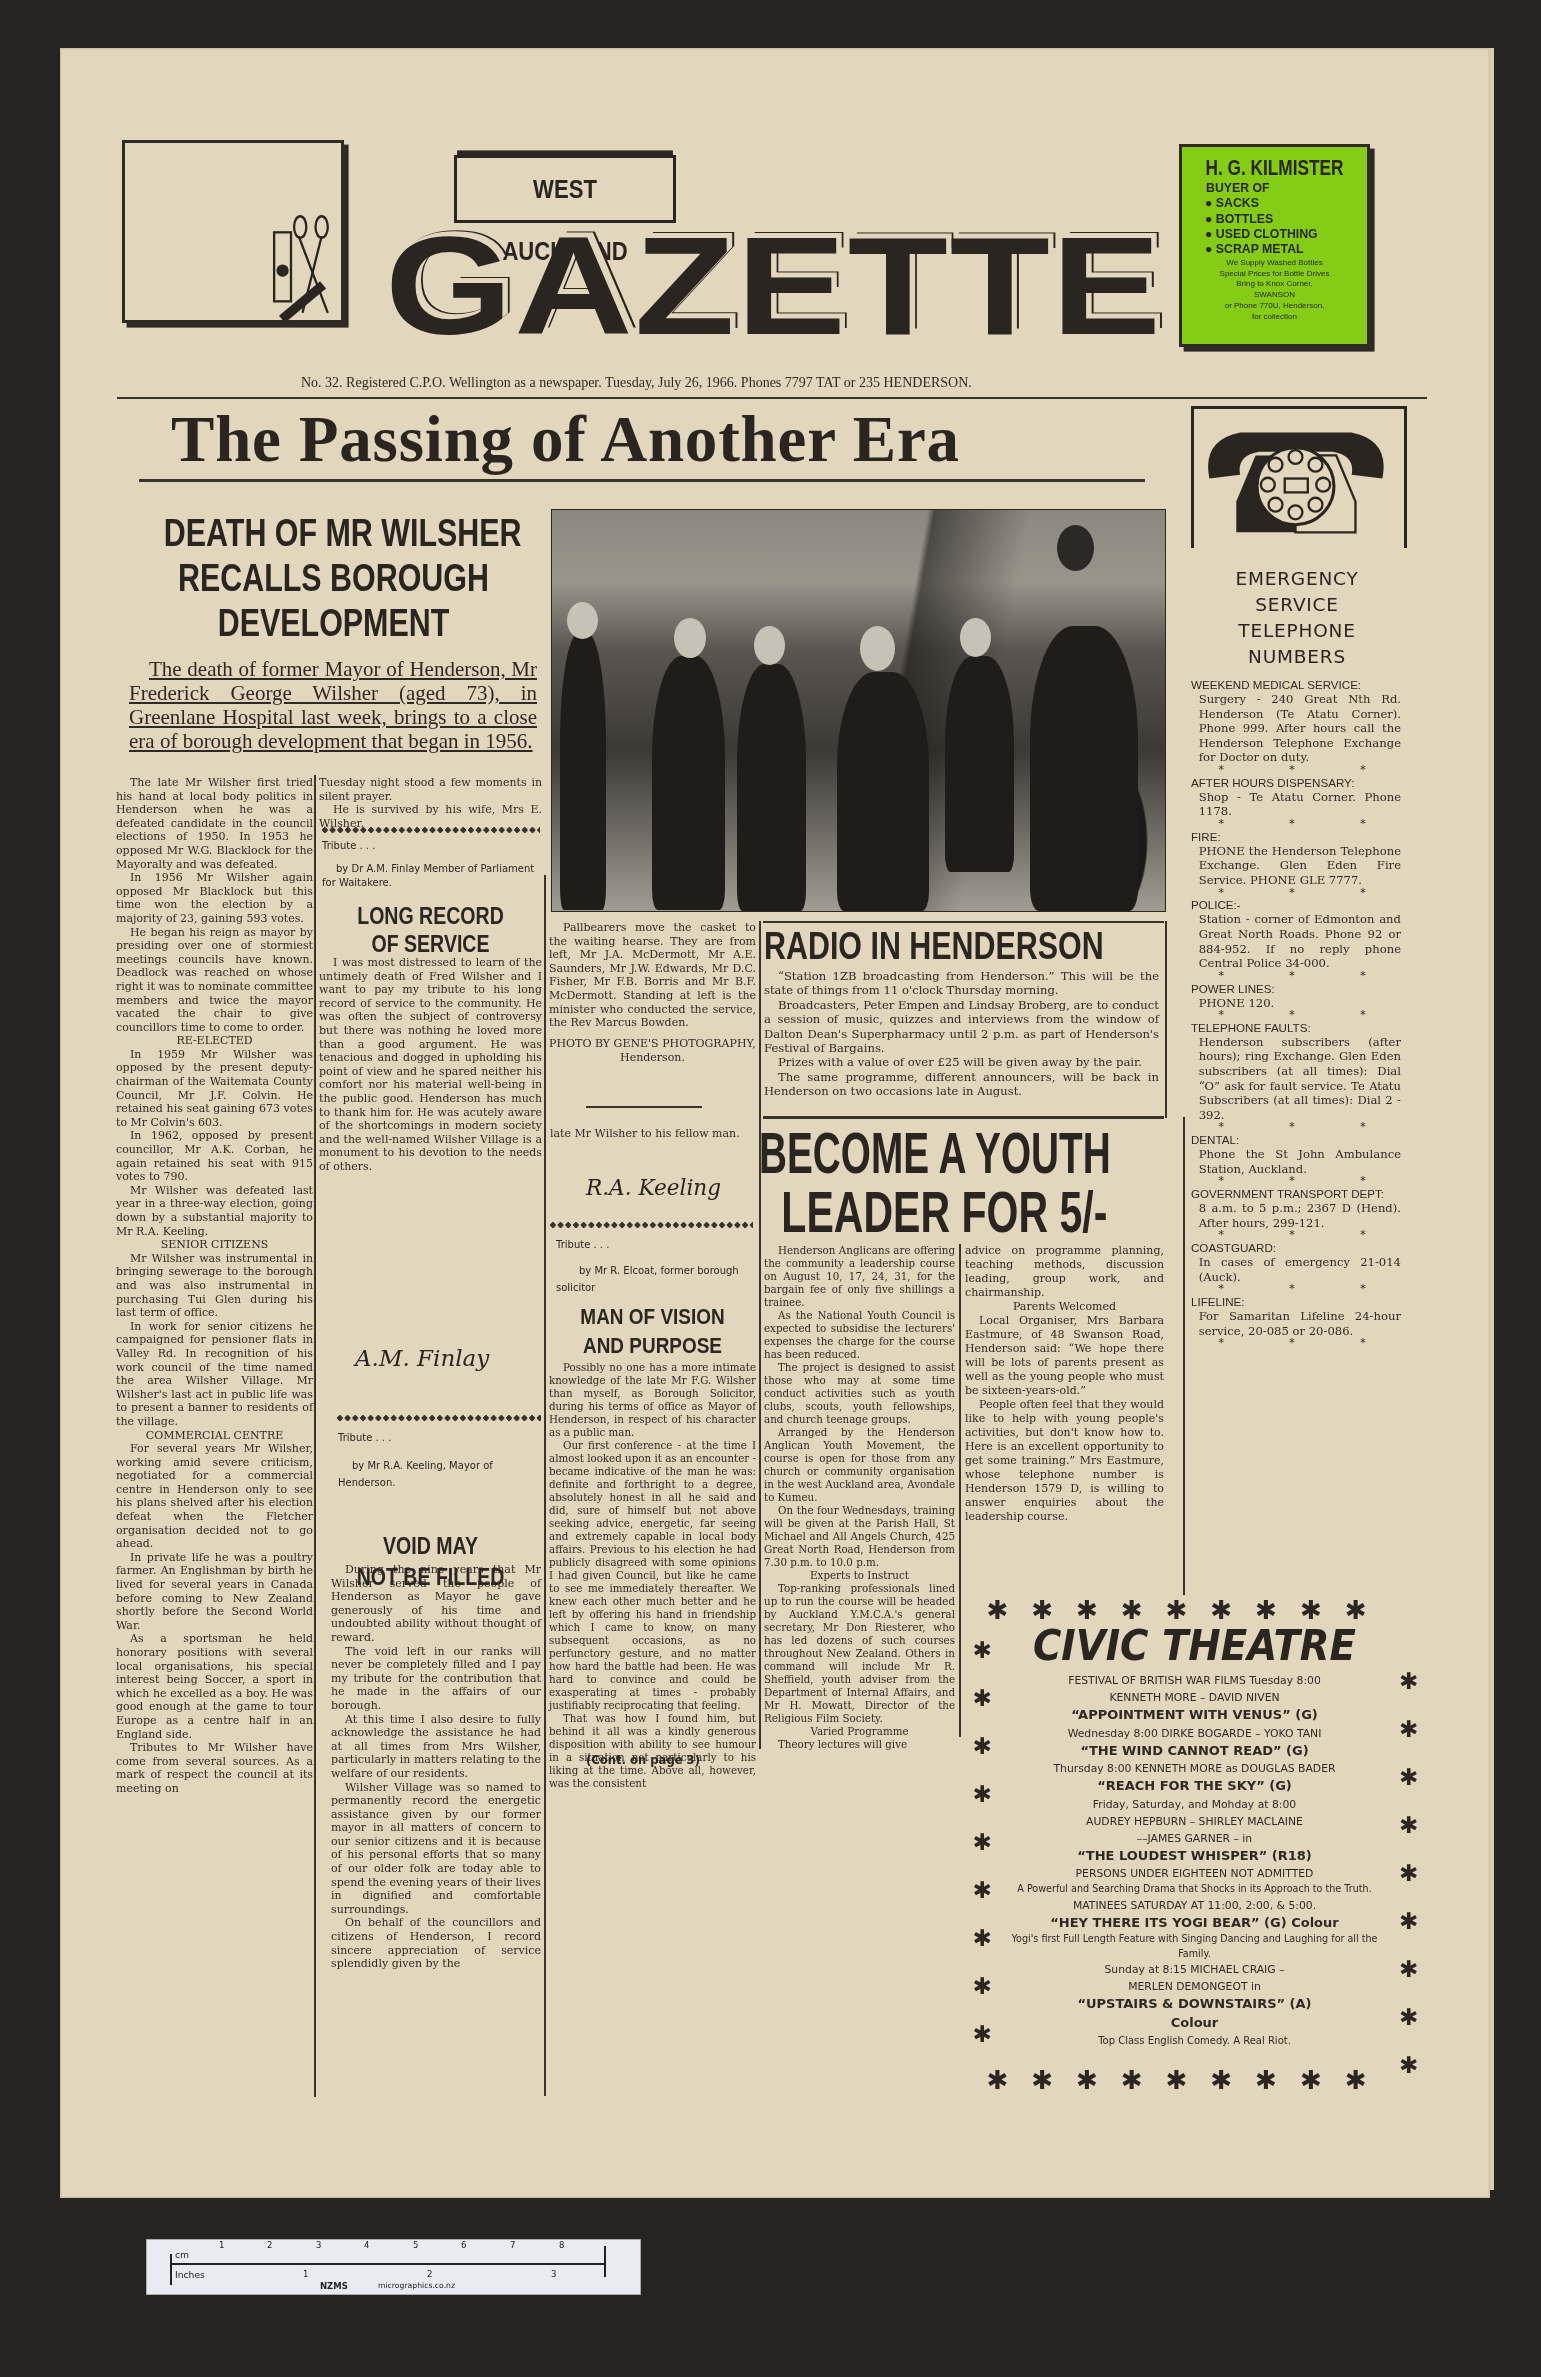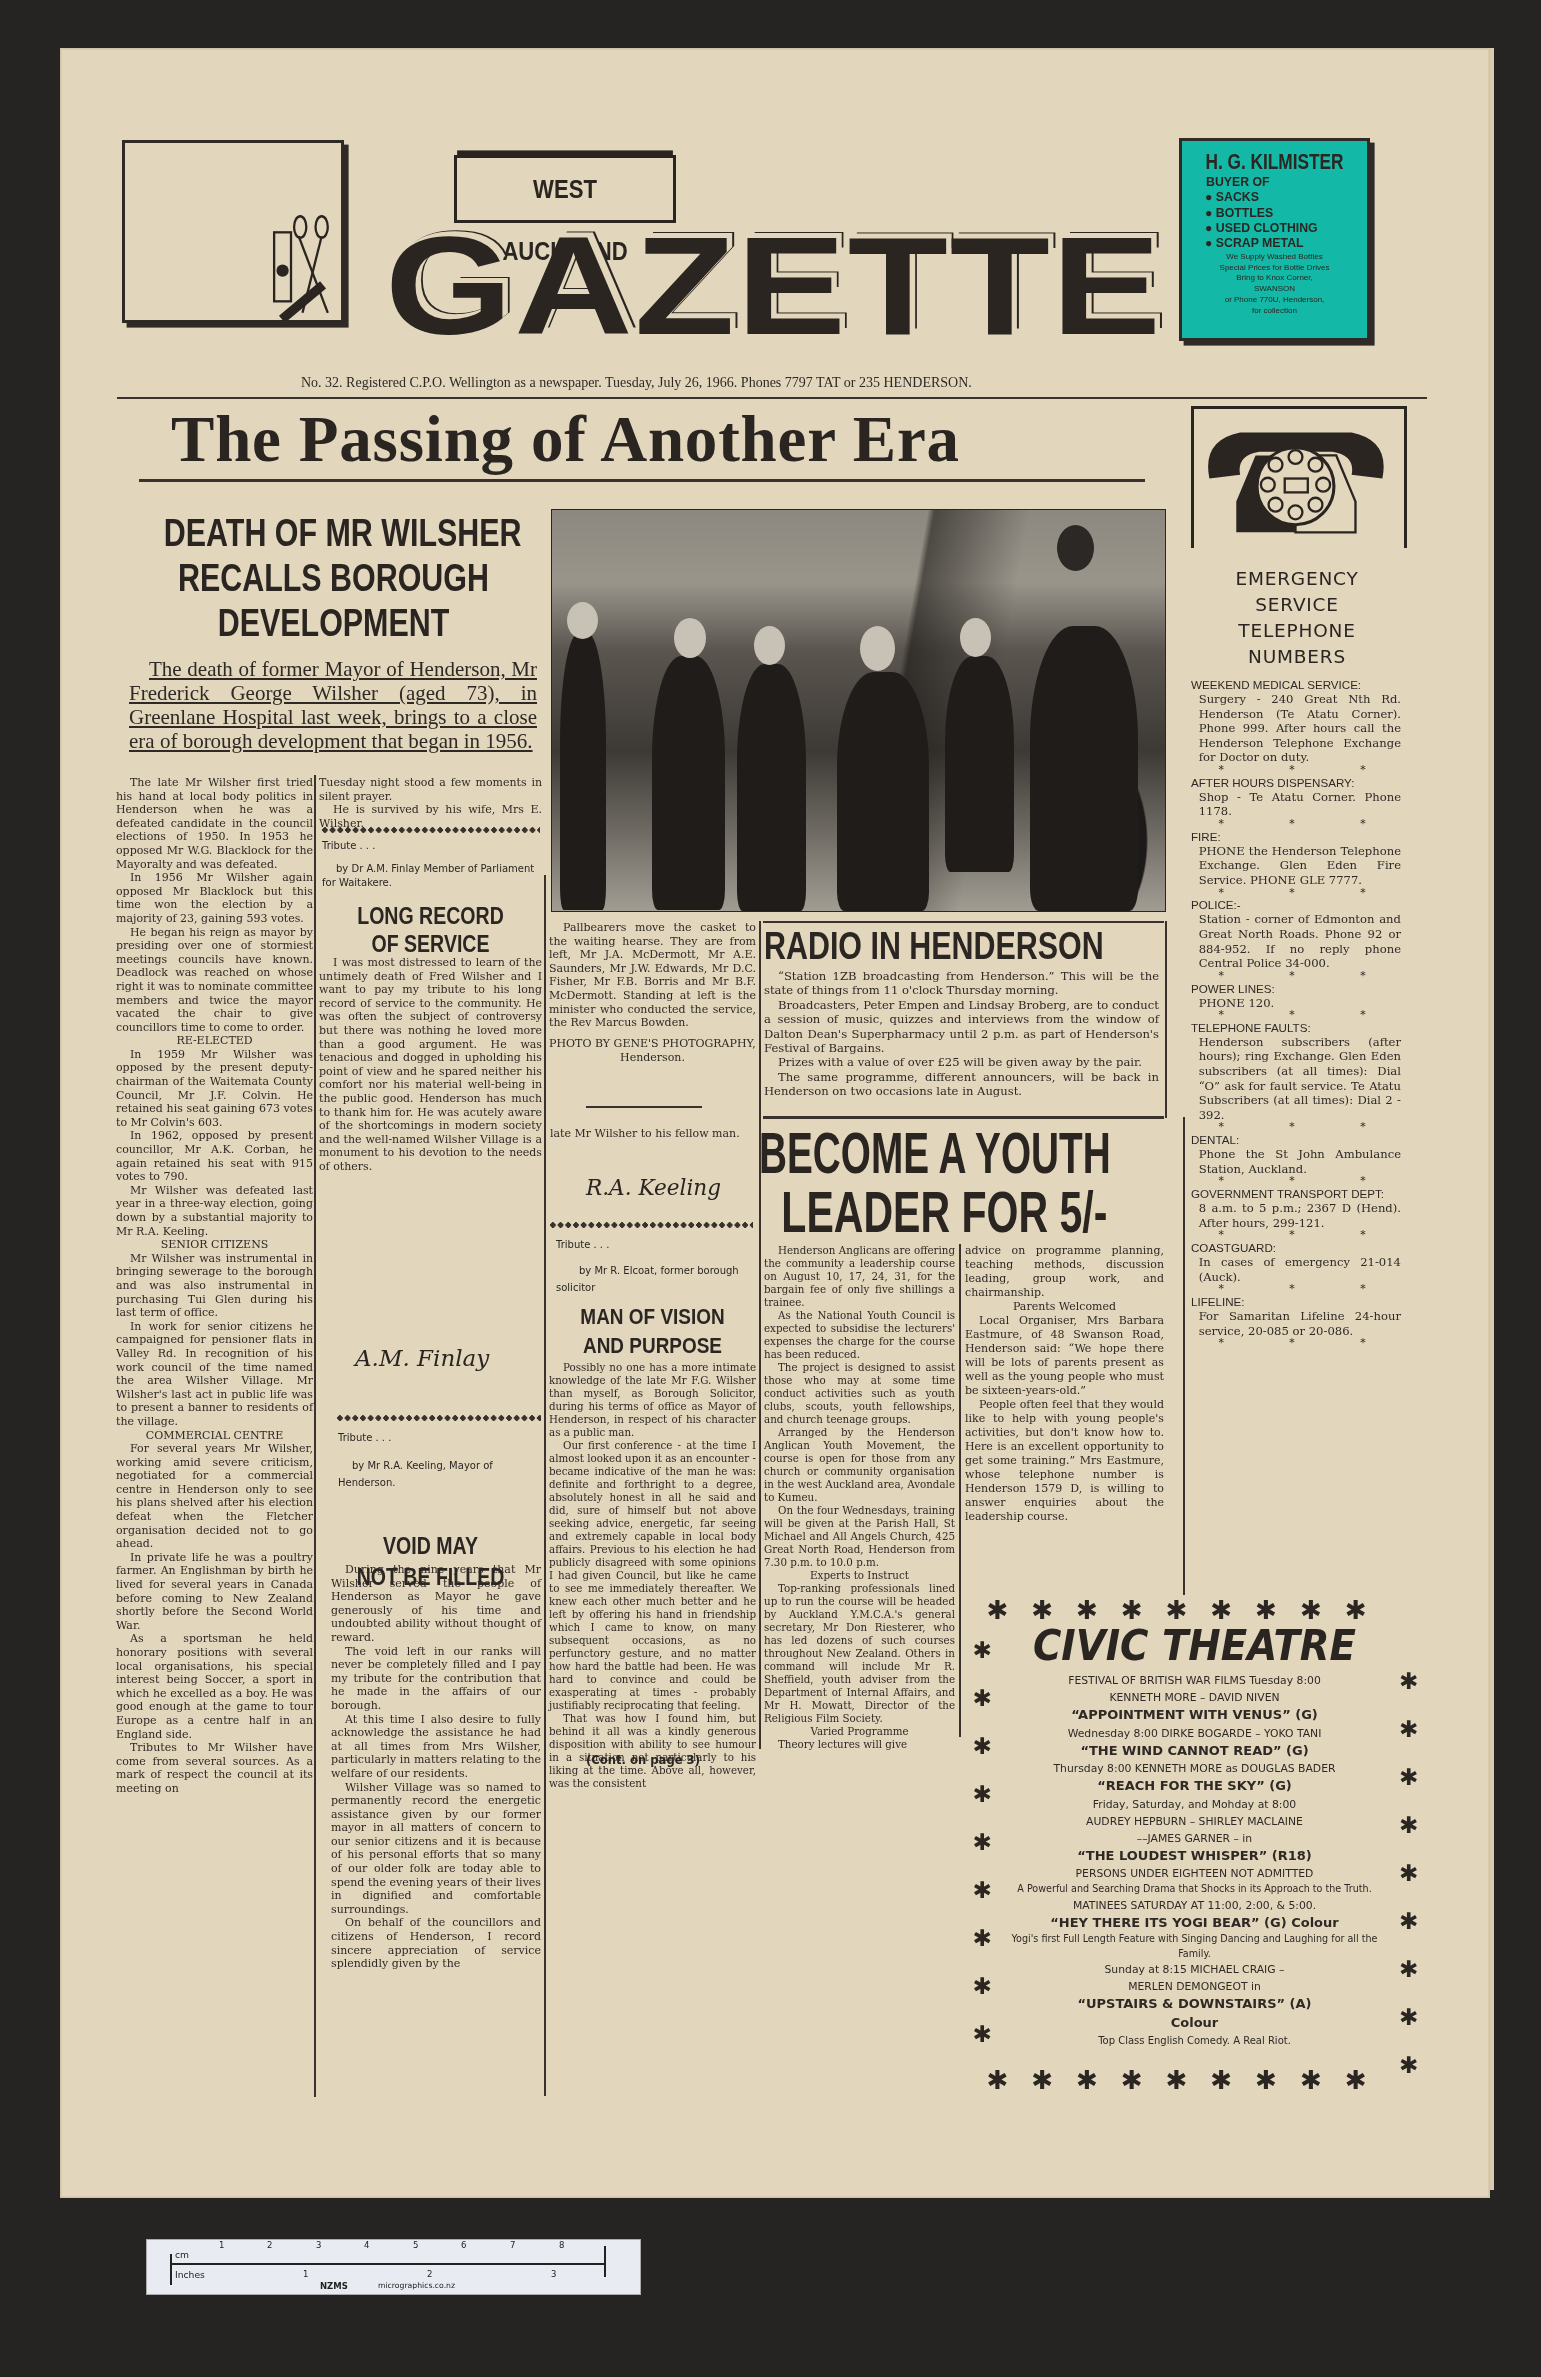--- a/index.html
+++ b/index.html
@@ -66,21 +66,21 @@
   </svg>
 </div>
 
 <div style="position:absolute;left:385px;top:140px;width:732px;height:231px;">
   <div style="position:absolute;left:69px;top:15.4px;width:216px;height:62px;border:3.1px solid #2a2521;background:#e2d6bd;box-shadow:0 -7.7px 0 -3.1px #2a2521;">
     <div class="cond" style="text-align:center;font-size:26px;line-height:62px;transform:scaleX(0.85);transform-origin:center;color:#2a2521;">WEST AUCKLAND</div>
   </div>
   <div class="cond" style="position:absolute;left:0;top:73px;font-size:139px;line-height:146px;letter-spacing:1.5px;color:#2a2521;transform:scaleX(1.18);text-shadow:4.6px -4.6px 0 #e2d6bd, 6.2px -6.2px 0 #2a2521;">GAZETTE</div>
 </div>
 
-<div class="ad-box" style="left:1179px;top:138px;width:185px;height:197px;background:#14b8a6;">
+<div class="ad-box" style="left:1179px;top:144px;width:185px;height:197px;background:#84cc16;">
   <div class="cond" style="text-align:center;font-size:21.6px;line-height:26px;margin-top:7.7px;transform:scaleX(0.8);transform-origin:center;">H. G. KILMISTER</div>
   <div class="cond" style="font-size:12.3px;line-height:15.4px;padding-left:24px;">BUYER OF</div>
   <div class="cond" style="font-size:12.3px;line-height:15.4px;padding-left:23px;">
     <div>● <span>SACKS</span></div>
     <div>● <span>BOTTLES</span></div>
     <div>● <span>USED CLOTHING</span></div>
     <div>● <span>SCRAP METAL</span></div>
   </div>
   <div class="cond" style="font-size:8px;line-height:10.8px;text-align:center;font-weight:normal;">
     <div>We Supply Washed Bottles</div>

